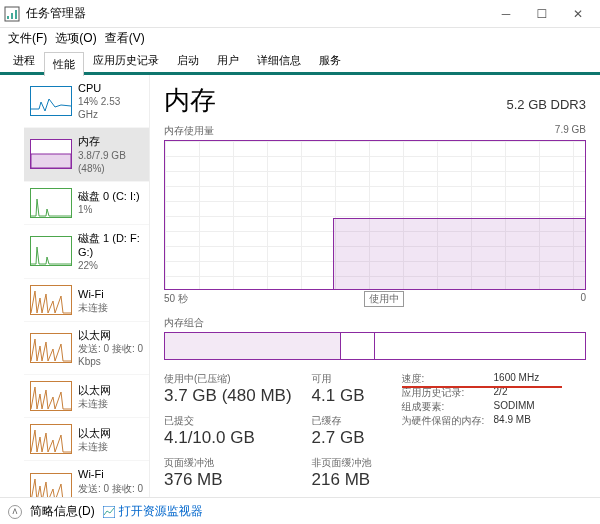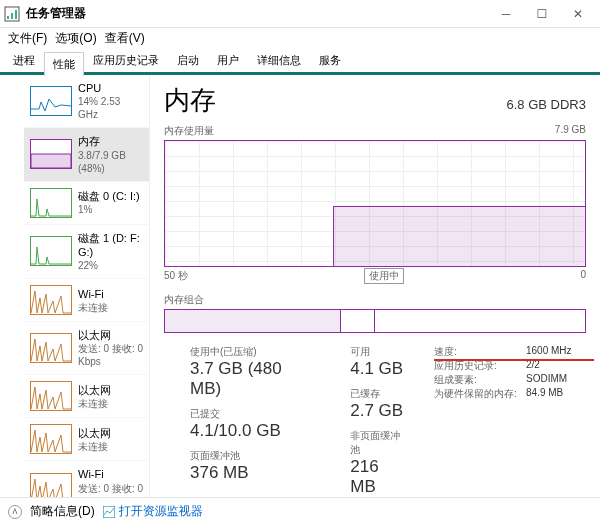--- a/index.html
+++ b/index.html
@@ -1,19 +1,19 @@
 <!DOCTYPE html>
 <html><head>
 <meta charset="utf-8">
 <style>
   * { box-sizing: border-box; margin: 0; padding: 0; }
   body { font-family: "Microsoft YaHei", "Segoe UI", sans-serif; font-size: 12px; color: #000; background: #fff; width: 600px; height: 524px; overflow: hidden; }
   .titlebar { height: 28px; display: flex; align-items: center; padding: 0 4px; border-bottom: 1px solid #e5e5e5; }
   .titlebar .icon { width: 16px; height: 16px; margin-right: 6px; }
-  .titlebar .title { flex: 1; font-size: 12px; font-weight: bold; }
+  .titlebar .title { flex: 1; font-size: 12px; }
   .win-btns { display: flex; }
   .win-btn { width: 36px; height: 26px; display: flex; align-items: center; justify-content: center; color: #555; }
   .menubar { height: 20px; display: flex; gap: 4px; padding: 0 6px; font-size: 12px; align-items: center; }
   .menubar span { padding: 0 2px; }
   .tabs { display: flex; border-bottom: 3px solid #0f766e; padding: 0 4px; font-size: 11px; }
   .tab { padding: 4px 8px; border: 1px solid transparent; border-bottom: none; cursor: default; }
   .tab.active { border-color: #ccc; background: #fff; position: relative; top: 4px; }
   .content { display: flex; height: calc(100% - 28px - 20px - 26px - 28px); }
   .sidebar { width: 150px; border-right: 1px solid #eee; overflow-y: auto; padding-left: 24px; }
   .side-item { display: flex; padding: 6px 6px; gap: 6px; align-items: center; border-bottom: 1px solid #f5f5f5; }
@@ -32,21 +32,21 @@
   .chart-grid { position: absolute; inset: 0; background-image: linear-gradient(to right, #eee 1px, transparent 1px), linear-gradient(to bottom, #eee 1px, transparent 1px); background-size: 34px 15px; }
   .chart-fill { position: absolute; bottom: 0; right: 0; width: 60%; height: 48%; background: rgba(139,42,161,0.12); border: 1px solid #8b2aa1; border-right: none; border-bottom: none; }
   .chart-fill::before { content:""; position:absolute; left:-1px; top:-5px; width:100%; height:5px; background: linear-gradient(to right, transparent 0, transparent 100%);}
   .axis { display: flex; justify-content: space-between; font-size: 10px; color: #666; margin-top: 2px; }
   .axis .inuse { border: 1px solid #999; padding: 0 4px; font-size: 10px; position: relative; top: -1px; }
   .subchart-label { font-size: 10px; color: #666; margin-top: 8px; }
   .subchart { height: 28px; border: 1px solid #8b2aa1; display: flex; margin-top: 2px; }
   .subchart .seg1 { width: 42%; background: rgba(139,42,161,0.1); border-right: 1px solid #8b2aa1; }
   .subchart .seg2 { width: 8%; border-right: 1px solid #8b2aa1; }
   .stats { display: flex; gap: 20px; margin-top: 12px; }
-  .stat-col { display: flex; flex-direction: column; gap: 8px; margin-left: 26px; }
+  .stat-col { display: flex; flex-direction: column; gap: 8px; }
   .stat { }
   .stat .lbl { font-size: 10px; color: #666; }
   .stat .val { font-size: 17px; color: #333; }
   .detail-col { font-size: 10px; color: #666; margin-left: 10px; }
   .detail-row { display: flex; }
   .detail-row .k { width: 92px; }
   .detail-row .v { color: #333; width: 60px; }
   .redline { position: relative; }
   .redline::after { content:""; position:absolute; left:0; right:-8px; bottom:-2px; height:2px; background:#d03020; }
   .footer { height: 28px; border-top: 1px solid #e5e5e5; display: flex; align-items: center; padding: 0 8px; gap: 8px; font-size: 12px; }
@@ -169,21 +169,21 @@
     <div class="side-text">
           <div class="label">Wi-Fi</div>
     <div class="sub">发送: 0 接收: 0 Kbps</div>
         </div>
       </div>
     </div>
 
   <div class="main">
     <div class="main-header">
       <div class="main-title">内存</div>
-      <div class="main-spec">6.8 GB DDR3</div>
+      <div class="main-spec">5.2 GB DDR3</div>
     </div>
     <div class="chart-label">
       <span>内存使用量</span>
       <span>7.9 GB</span>
     </div>
     <div class="chart">
       <div class="chart-grid"></div>
       <div class="chart-fill"></div>
     </div>
     <div class="axis">

